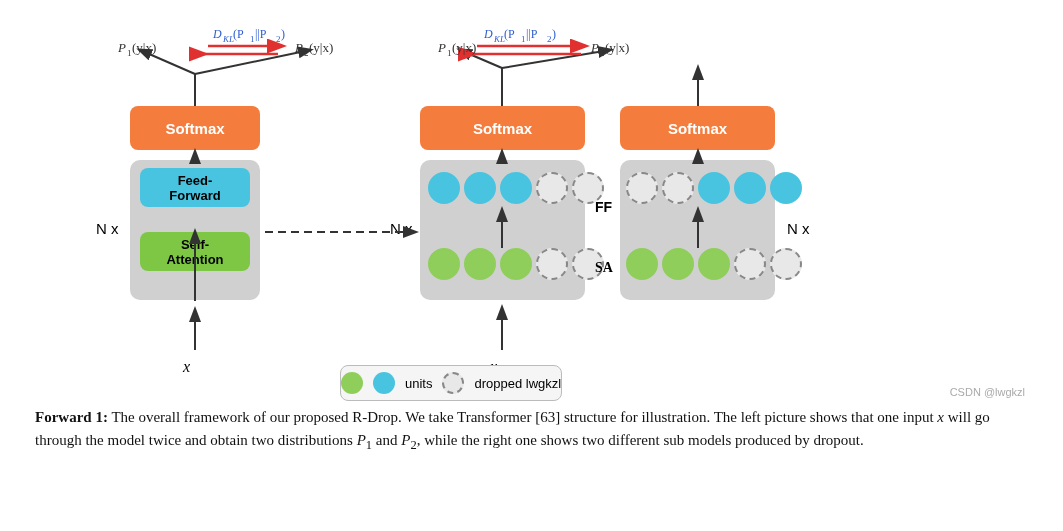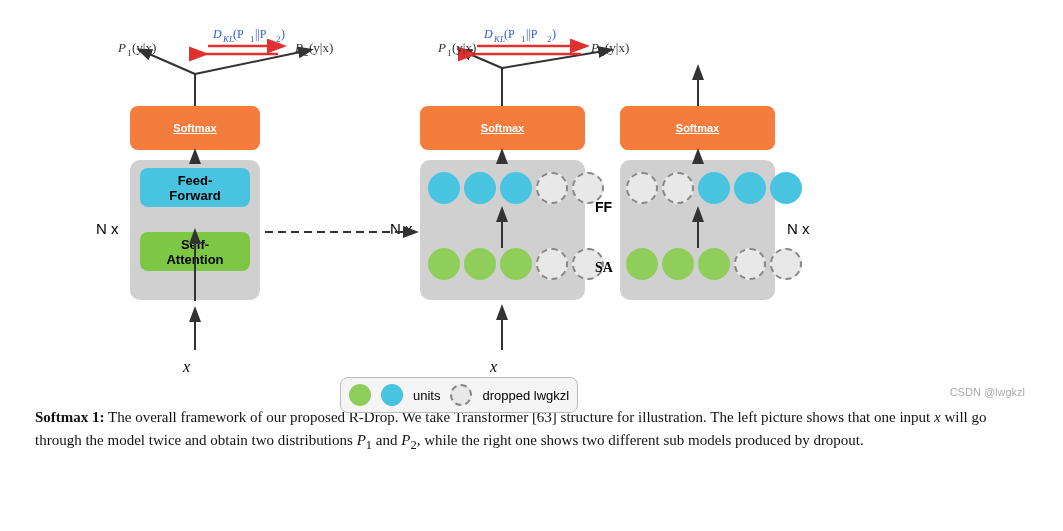--- a/index.html
+++ b/index.html
@@ -36,25 +36,24 @@
     .block-box {
       position: absolute;
       border-radius: 8px;
     }
     .softmax-box {
       background: #f47c3c;
       border-radius: 8px;
       display: flex;
       align-items: center;
       justify-content: center;
-      font-size: 11px;
+      font-size: 15px;
       font-weight: bold;
       color: #fff;
       font-family: Arial, sans-serif;
-      text-decoration: underline;
     }
     .ff-box {
       background: #48c4e0;
       border-radius: 8px;
       display: flex;
       align-items: center;
       justify-content: center;
       font-size: 14px;
       font-weight: bold;
       color: #000;
@@ -110,24 +109,23 @@
 
     
     .legend-box {
       position: absolute;
       background: #f5f5f5;
       border: 1.5px solid #bbb;
       border-radius: 8px;
       display: flex;
       align-items: center;
       gap: 10px;
-      padding: 6px 8px;
+      padding: 6px 0;
       font-size: 13px;
       font-family: Arial, sans-serif;
-      margin-top: 12px;
     }
     .legend-circle {
       width: 22px; height: 22px;
       border-radius: 50%;
     }
     .legend-circle-green { background: #8fce5a; }
     .legend-circle-cyan { background: #48c4e0; }
     .legend-circle-dropped {
       background: #e8e8e8;
       border: 2px dashed #888;
@@ -317,17 +315,17 @@
       <text x="561" y="42" font-size="13" fill="#333" font-family="Times New Roman" font-style="italic">P</text>
       <text x="570" y="46" font-size="9" fill="#333" font-family="Times New Roman">2</text>
       <text x="575" y="42" font-size="13" fill="#333" font-family="Times New Roman">(y|x)</text>
 
     </svg>
 
     <div class="watermark">CSDN @lwgkzl</div>
   </div>
 
   <div class="caption">
-    <strong>Softmax 1:</strong>
+    <strong>Forward 1:</strong>
     <span> The overall framework of our proposed R-Drop. We take Transformer [63] structure for illustration. The left picture shows that one input <em>x</em> will go through the model twice and obtain two distributions <em>P</em><sub>1</sub> and <em>P</em><sub>2</sub>, while the right one shows two different sub models produced by dropout.</span>
   </div>
 
 </div>
 
 </body></html>

